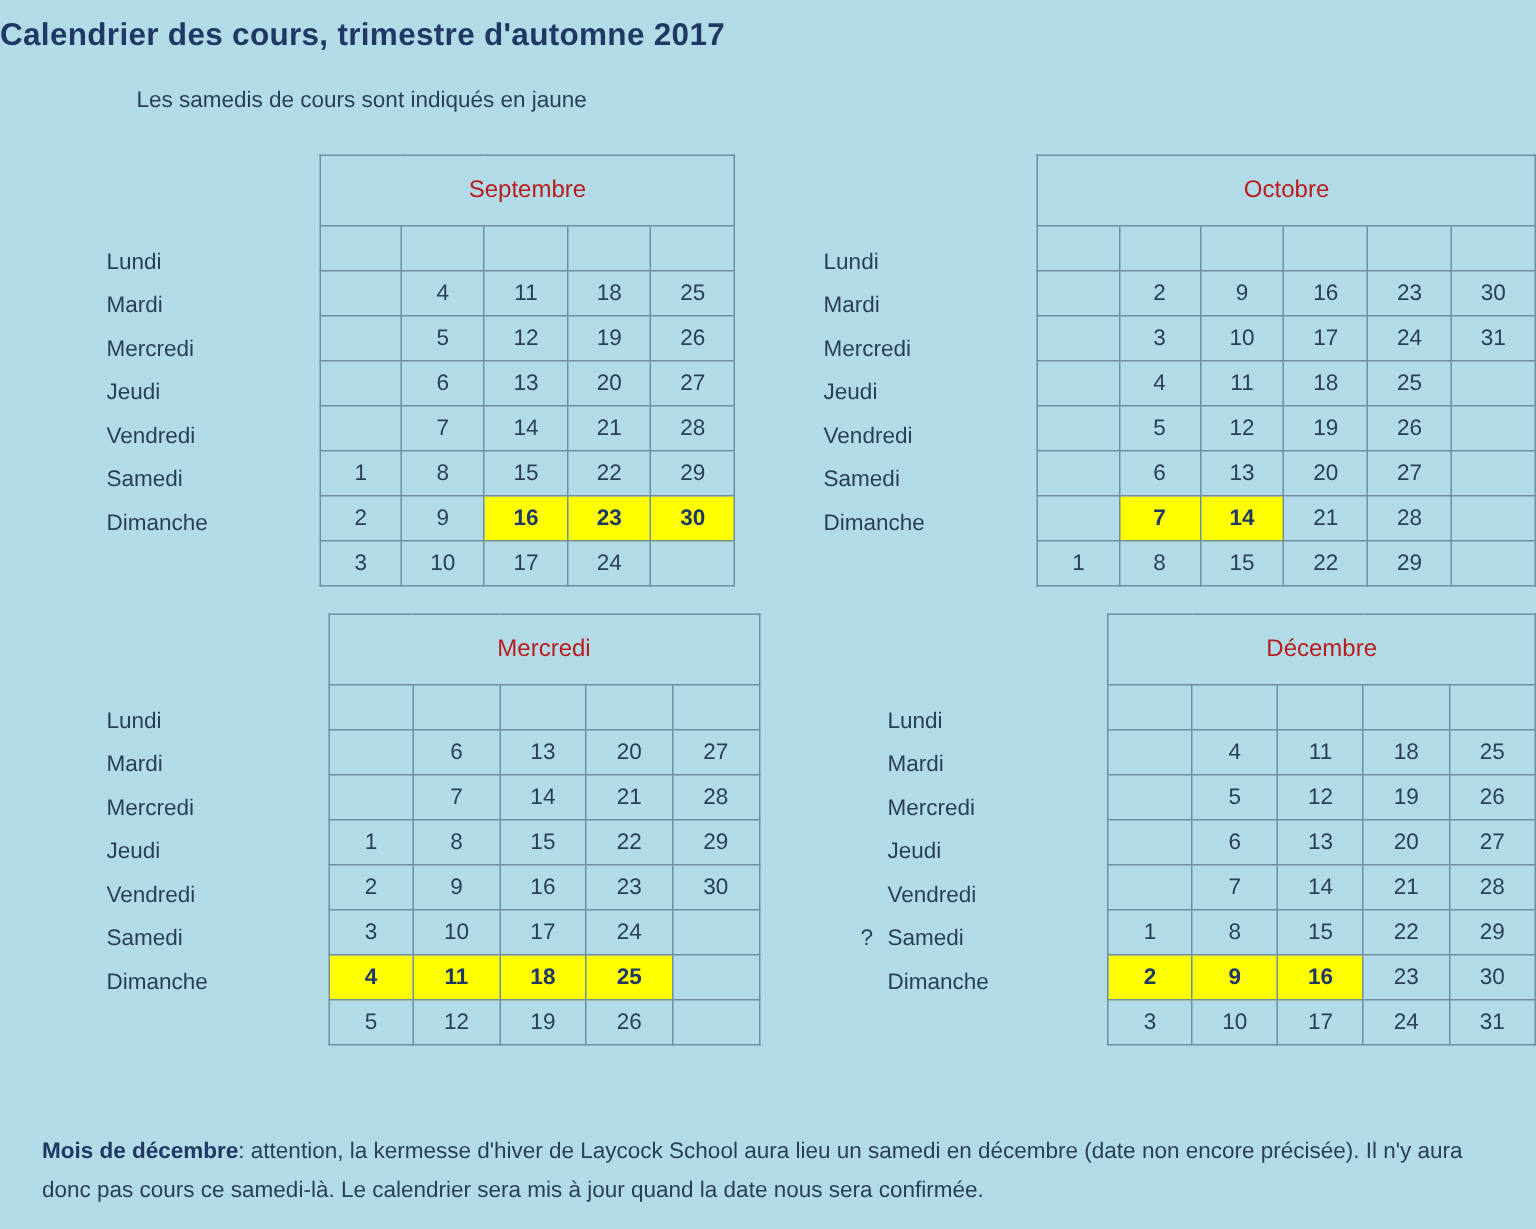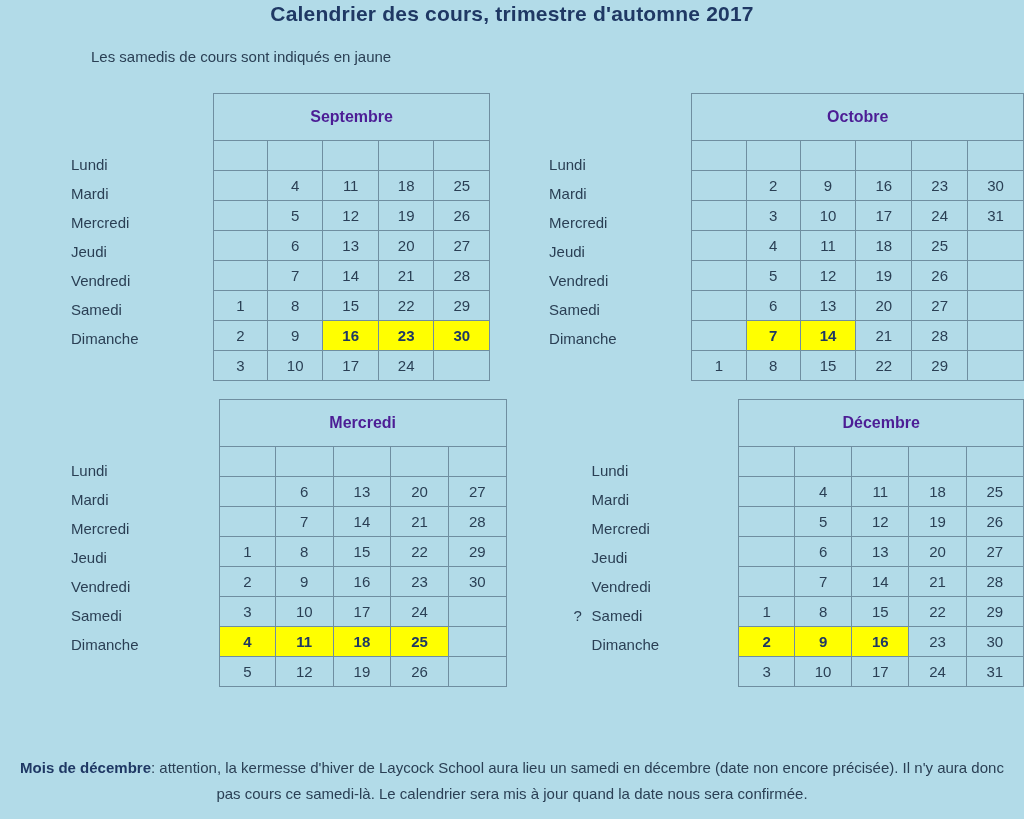--- a/index.html
+++ b/index.html
@@ -9,25 +9,24 @@
   body {
     width: 1024px;
     height: 819px;
     background: #b2dbe8;
     font-family: "Liberation Sans", sans-serif;
     color: #2a3f54;
     overflow: hidden;
     position: relative;
   }
   .page-title {
-    text-align: center;
     font-size: 21px;
     font-weight: bold;
     color: #1f3864;
-    padding-top: 2px;
+    padding-top: 12px;
     letter-spacing: 0.2px;
   }
   .subtitle {
     margin-top: 22px;
     margin-left: 91px;
     font-size: 15px;
     color: #2a3f54;
   }
   .calendars {
     margin-top: 28px;
@@ -87,42 +86,42 @@
     width: 65px;
     height: 29px;
     text-align: center;
     font-size: 15px;
     color: #2a3f54;
     padding: 0;
     background: #b2dbe8;
   }
   table.cal th.month {
     height: 46px;
-    font-weight: bold;
+    font-weight: normal;
     font-size: 16px;
-    color: #4c1d95;
+    color: #b91c1c;
   }
   table.cal td.blank {
     background: #b2dbe8;
   }
   table.cal td.hl {
     background: #ffff00;
     font-weight: bold;
     color: #1f3864;
   }
   .footer {
     position: absolute;
     left: 0;
     right: 0;
     bottom: 12px;
-    text-align: center;
+    text-align: left;
     font-size: 15px;
     color: #2a3f54;
     line-height: 26px;
-    padding: 0 16px;
+    padding: 0 28px;
     box-sizing: border-box;
   }
   .footer b {
     color: #1f3864;
   }
 </style>
 </head>
 <body>
 
 <div class="page-title">Calendrier des cours, trimestre d'automne 2017</div>

